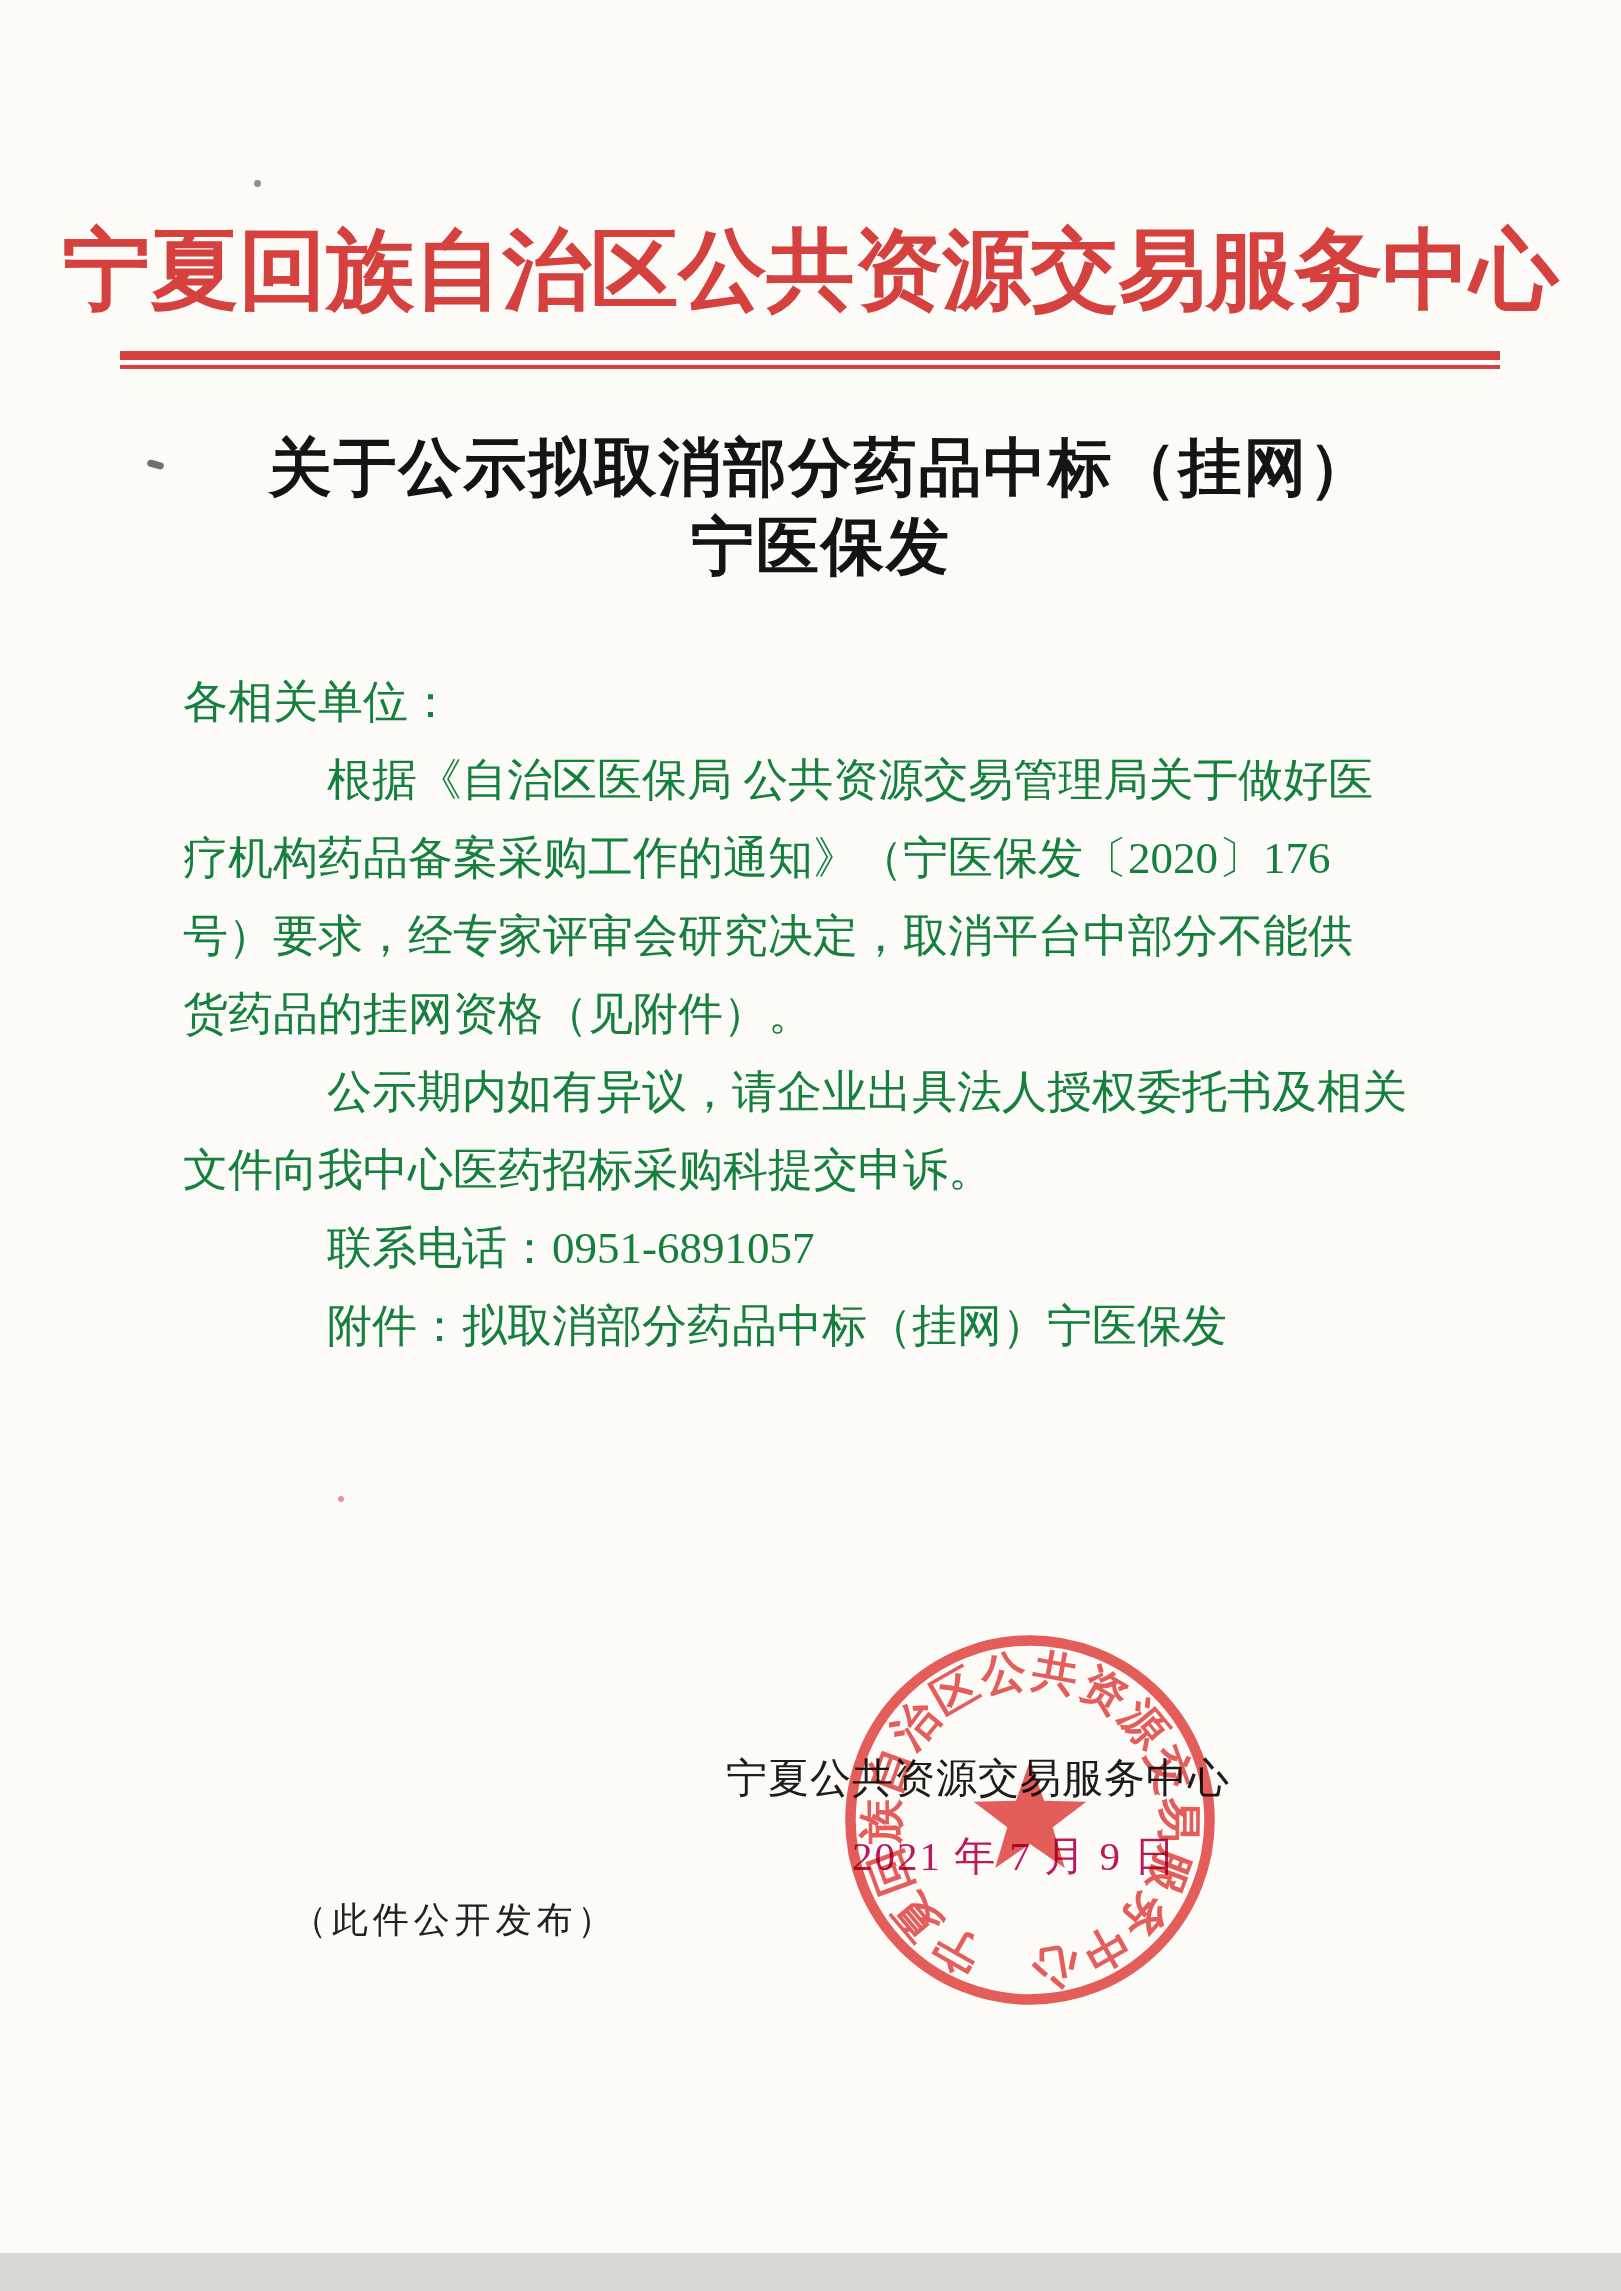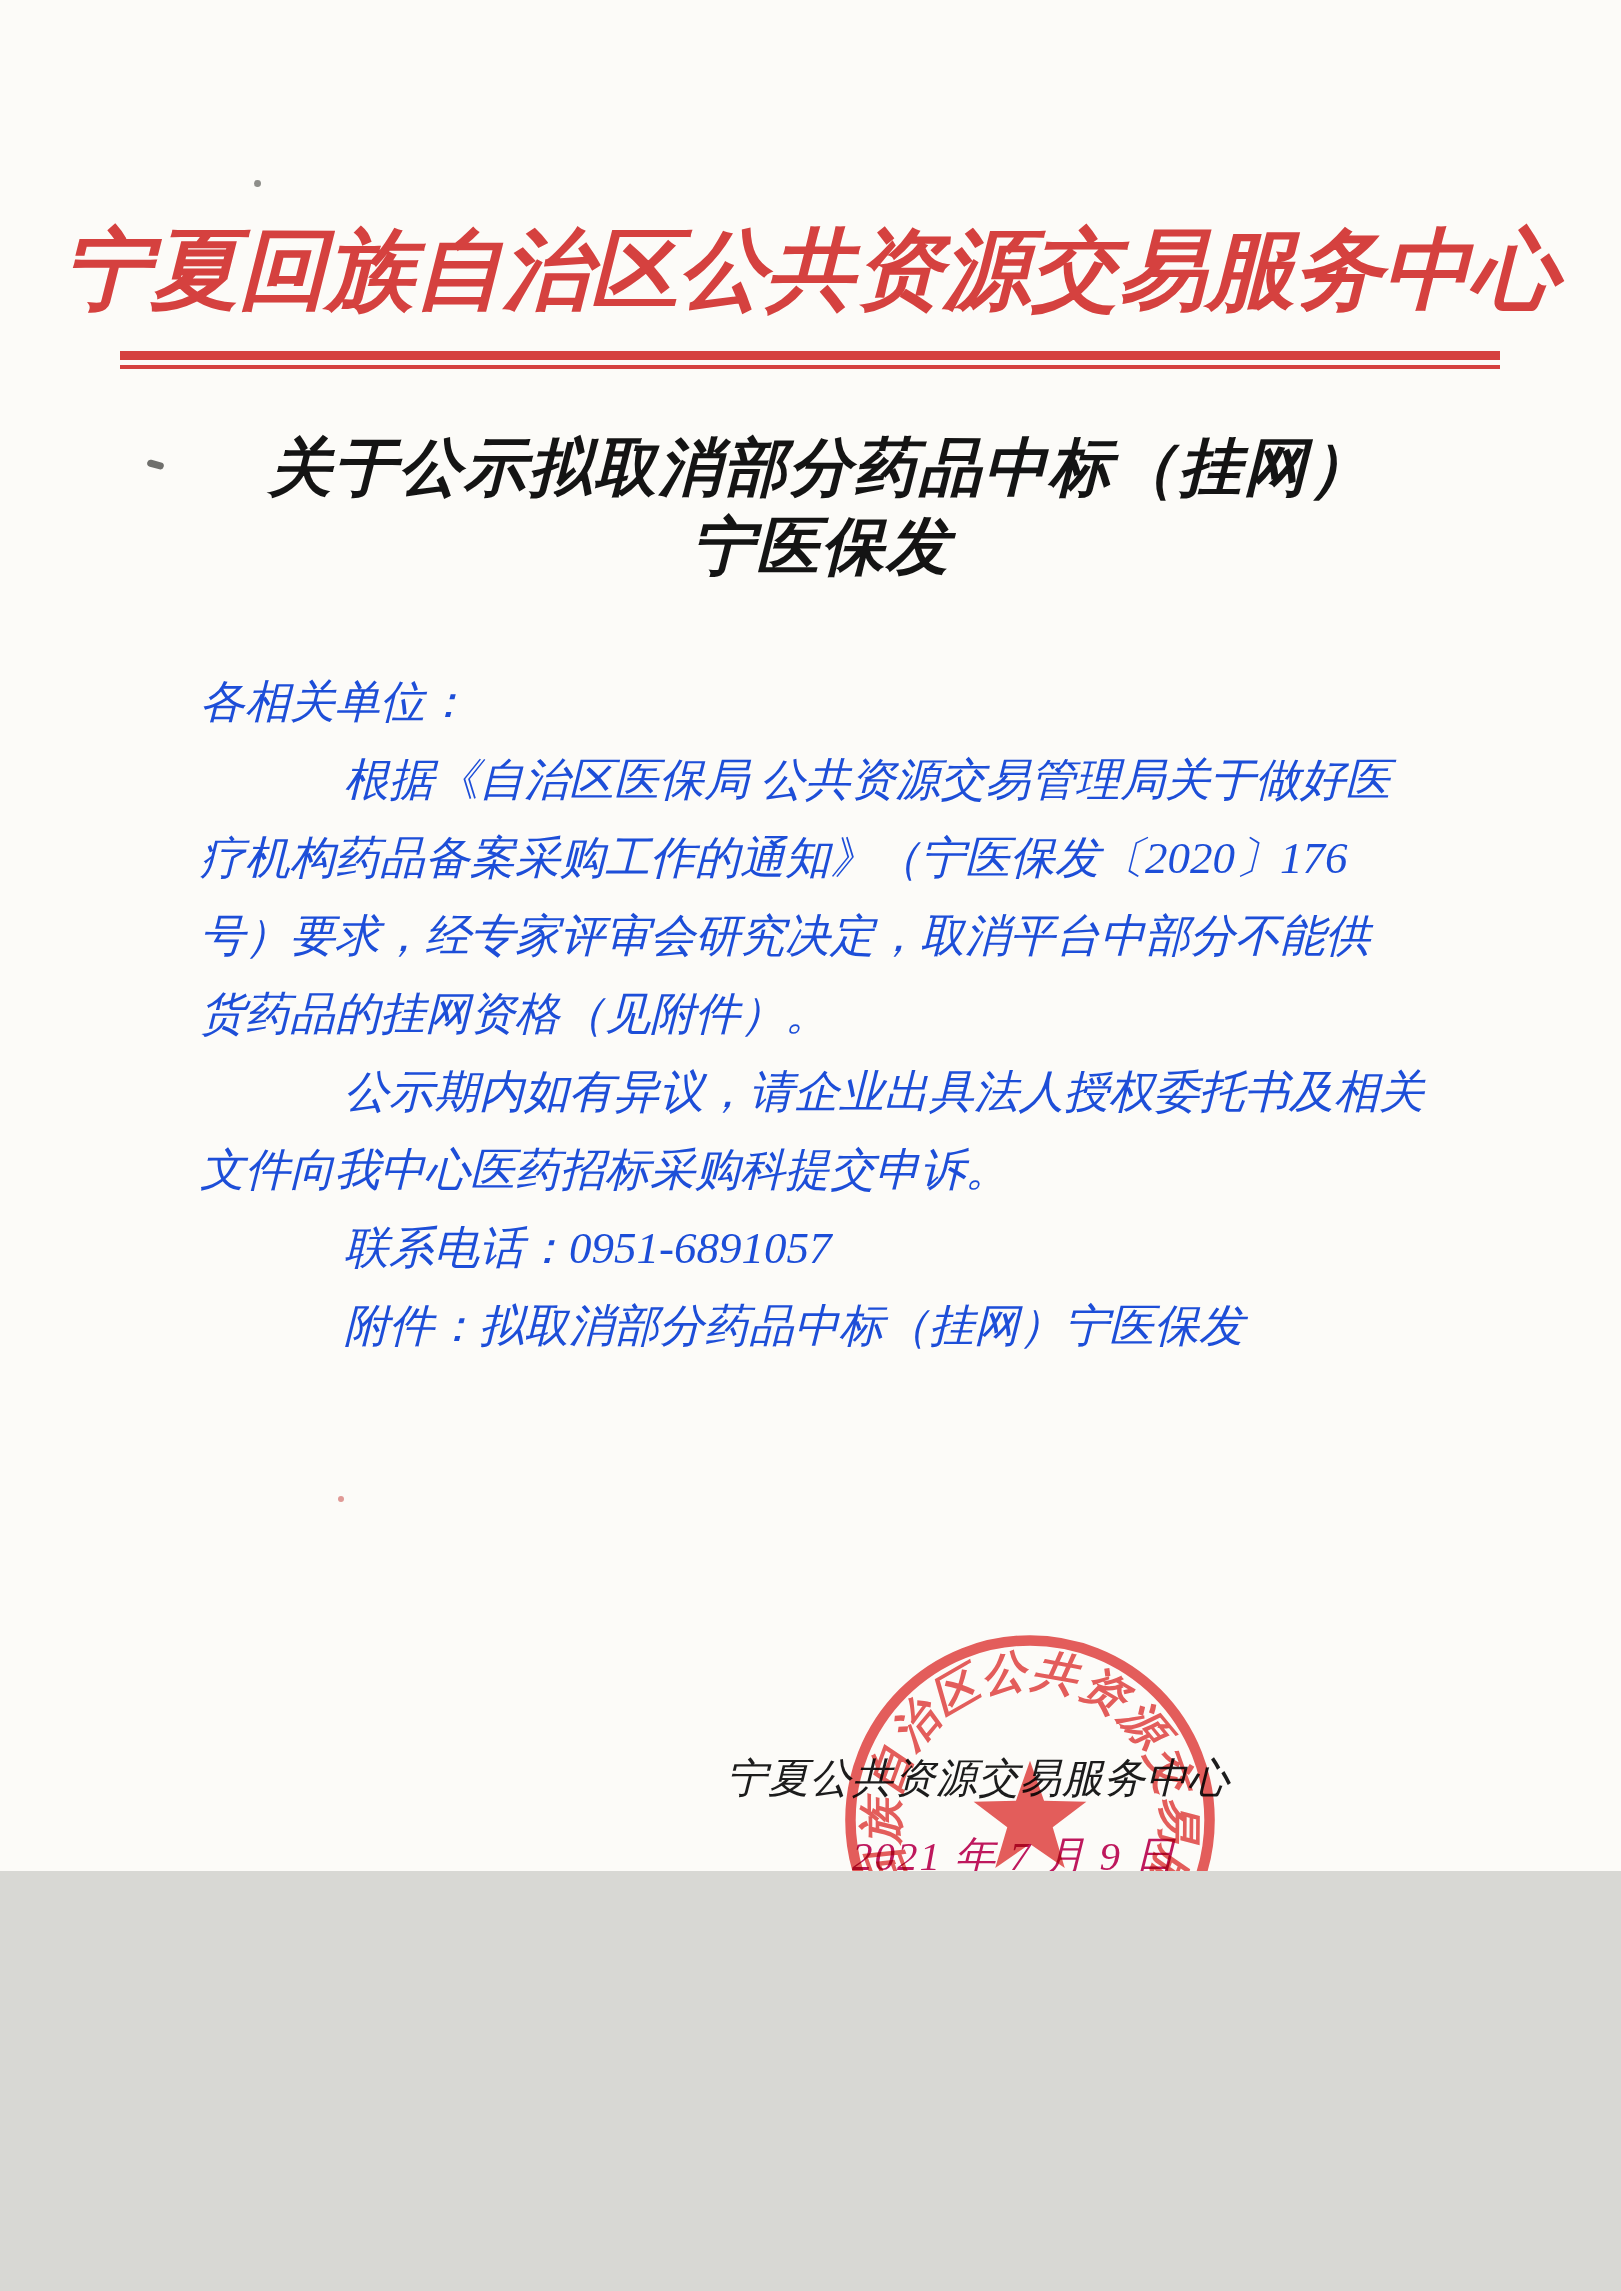--- a/index.html
+++ b/index.html
@@ -1,24 +1,23 @@
 <!DOCTYPE html>
 <html><head>
 <meta charset="utf-8">
 <style>
   html,body{margin:0;padding:0;background:#d8d8d4;}
   .page{
     position:relative;
-    width:1621px;height:1871px;
+    width:1621px;height:2253px;
     margin:0 auto;
     background:#fcfbf8;
     font-family:"Liberation Serif","DejaVu Serif",serif;
     color:#1f1f1f;
     overflow:hidden;
-    font-style:italic;
   }
   
   .letterhead{
     position:absolute;top:211px;left:0;width:100%;
     text-align:center;
     font-size:88px;font-weight:bold;
     color:#d5413f;
     letter-spacing:0px;
     white-space:nowrap;
   }
@@ -30,22 +29,21 @@
     position:absolute;top:429px;left:0;width:100%;margin:0;
     text-align:center;
     font-size:63px;line-height:79px;font-weight:bold;
     color:#141414;letter-spacing:2px;
   }
   .doc-title span{display:block;padding-left:21px;}
   
   .body-text{
     position:absolute;left:183px;top:663px;width:1245px;
     font-size:45px;line-height:78px;
-    color:#1d4ed8;
-    margin-left:17px;
+    color:#15803d;
   }
   .body-text p{margin:0;white-space:pre;}
   .para{text-indent:3.2em;}
   .salutation{text-indent:0;}
   .attachment{margin-top:63px;}
   
   .sig-org{
     position:absolute;left:726px;top:1751px;
     font-size:41px;letter-spacing:1px;color:#1c1c1c;z-index:1;
   }

